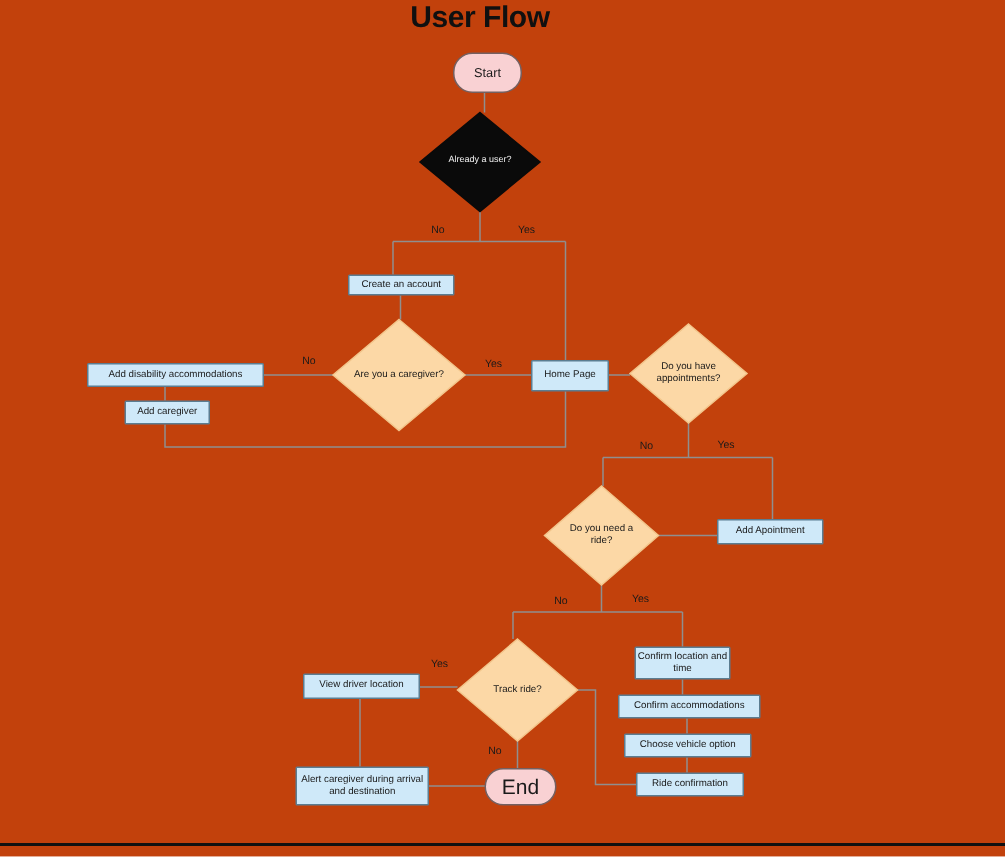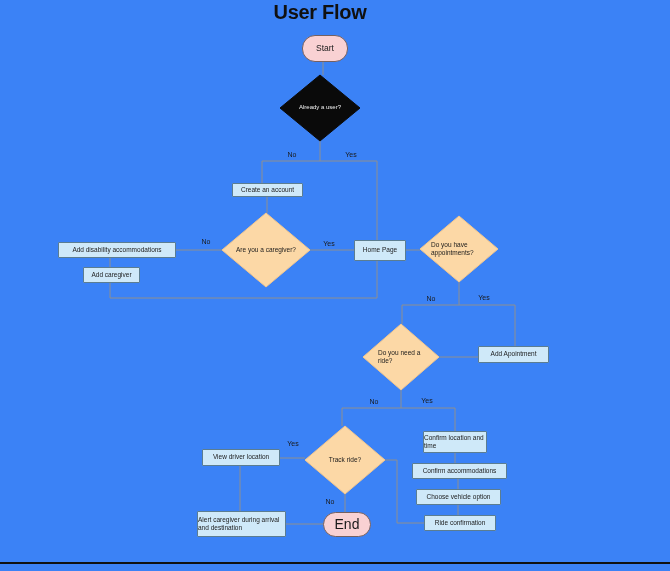--- a/index.html
+++ b/index.html
@@ -1,30 +1,30 @@
 <!DOCTYPE html>
 <html style="--process-fill: #cfe9f9; --process-stroke: #5b7d91; --terminator-fill: #f9d1d3; --terminator-stroke: #746061; --decision-fill: #fcd8a6; --decision-stroke: #f3c68c; --decision-dark-fill: #0a0a0a; --decision-dark-text: #f2f2f2; --connector: #8f8f8f; --text: #1a1a1a; --rule: #111111;"><head>
 <meta charset="utf-8">
 <style>
   html,body{margin:0;padding:0;background:#ffffff;}
   .canvas{
-    position:relative;width:670px;height:571px;background:#3b82f6;
+    position:relative;width:670px;height:571px;background:#c2410c;
     font-family:"Liberation Sans",sans-serif;overflow:hidden;
   }
   .title{
     position:absolute;left:0;top:1px;width:640px;text-align:center;
     font-size:20px;font-weight:800;letter-spacing:-0.3px;color:#101010;
   }
   svg.layer{position:absolute;left:0;top:0;}
   .edge{fill:none;stroke:var(--connector);stroke-width:1;}
   .shape-decision{fill:var(--decision-fill);stroke:var(--decision-stroke);stroke-width:1;}
   .shape-decision-dark{fill:var(--decision-dark-fill);stroke:var(--decision-dark-fill);stroke-width:1;}
   .node{
     position:absolute;display:flex;align-items:center;justify-content:center;
-    text-align:left;color:var(--text);font-size:6.5px;line-height:1.3;
+    text-align:center;color:var(--text);font-size:6.5px;line-height:1.3;
     box-sizing:border-box;
   }
   .process{
     background:var(--process-fill);
     border:1px solid var(--process-stroke);
     border-radius:1px;
   }
   .terminator{
     background:var(--terminator-fill);
     border:1px solid var(--terminator-stroke);

